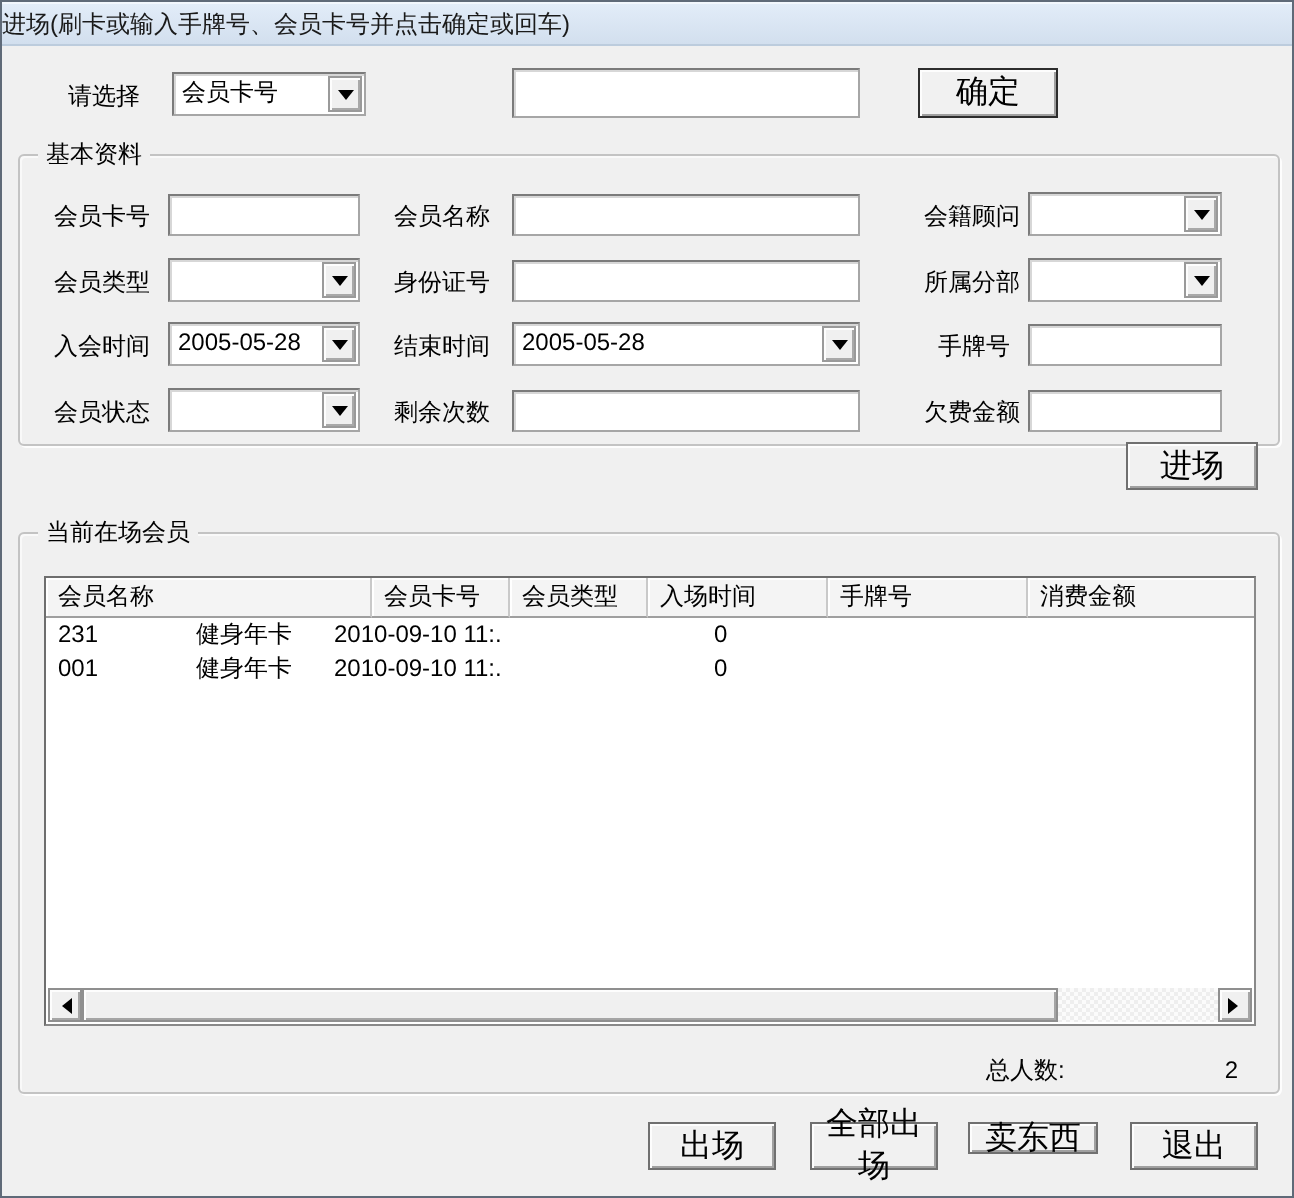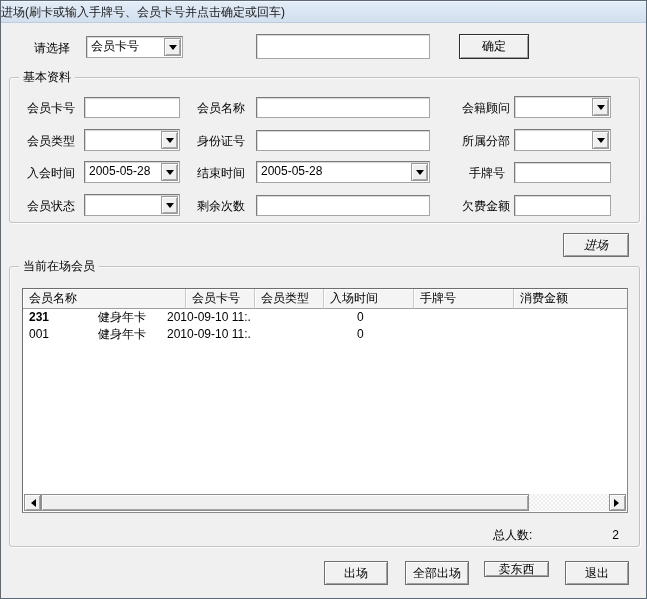--- a/index.html
+++ b/index.html
@@ -31,21 +31,21 @@
     background:#f0f0f0; border:1px solid #9a9a9a;
     box-shadow:inset 1px 1px 0 #fdfdfd, inset -1px -1px 0 #a9a9a9;
     display:flex; align-items:center; justify-content:center;
   }
   .tri-down { width:0; height:0; border:4px solid transparent; border-top:5px solid #000; margin-top:5px; }
   .tri-left { width:0; height:0; border:4px solid transparent; border-right:5px solid #000; margin-right:2px; }
   .tri-right { width:0; height:0; border:4px solid transparent; border-left:5px solid #000; margin-left:2px; }
   .btn {
     position:absolute; background:#f1f1f1; border:1px solid #707070;
     box-shadow:inset 1px 1px 0 #fdfdfd, inset -1px -1px 0 #a0a0a0;
-    font-size:12px; text-align:center; color:#000; cursor:default;
+    font-size:16px; text-align:center; color:#000; cursor:default;
     display:flex; align-items:center; justify-content:center;
   }
   .btn.default { border-color:#2d2d2d; }
   .groupbox {
     position:absolute; border:1px solid #c3c3c3; border-radius:3px;
     box-shadow:1px 1px 0 rgba(255,255,255,0.85), inset 1px 1px 0 rgba(255,255,255,0.6);
   }
   .grouplabel {
     position:absolute; top:-8px; left:9px; background:#f0f0f0; padding:0 4px;
     font-size:12px; line-height:15px; color:#000; white-space:nowrap;
@@ -152,38 +152,38 @@
     <span class="val"></span>
     <span class="cbtn">
         <span class="tri-down"></span>
       </span>
   </div>
   <div class="lbl" style="left:196px; top:195px;">剩余次数</div>
   <input class="sunken" style="left: 255px; top: 194px; width: 174px; height: 21px;" value="">
   <div class="lbl" style="left:461px; top:195px;">欠费金额</div>
   <input class="sunken" style="left: 513px; top: 194px; width: 97px; height: 21px;" value="">
 
-  <div class="btn" style="left:562px; top:232px; width:66px; height:24px;font-style:italic;">进场</div>
+  <div class="btn" style="left:562px; top:220px; width:66px; height:24px;">进场</div>
 
   <div class="groupbox" style="left:8px; top:265px; width:631px; height:281px;">
     <span class="grouplabel">当前在场会员</span>
   </div>
 
   <div class="listview">
     <div class="lv-header" id="lv-header">
         <div class="lv-h" style="width: 163px;">会员名称</div>
         <div class="lv-h" style="width: 69px;">会员卡号</div>
         <div class="lv-h" style="width: 69px;">会员类型</div>
         <div class="lv-h" style="width: 90px;">入场时间</div>
         <div class="lv-h" style="width: 100px;">手牌号</div>
         <div class="lv-h" style="width: 115px;">消费金额</div>
       </div>
     <div class="lv-rows" id="lv-rows">
         <div class="lv-row">
-          <div class="lv-cell" style="width: 69px; font-weight: bold;">231</div>
+          <div class="lv-cell" style="width: 69px;">231</div>
           <div class="lv-cell" style="width: 69px;">健身年卡</div>
           <div class="lv-cell" style="width: 90px;">2010-09-10 11:...</div>
           <div class="lv-cell" style="width: 100px;"></div>
           <div class="lv-cell" style="width: 115px;">0</div>
         </div>
         <div class="lv-row">
           <div class="lv-cell" style="width: 69px;">001</div>
           <div class="lv-cell" style="width: 69px;">健身年卡</div>
           <div class="lv-cell" style="width: 90px;">2010-09-10 11:...</div>
           <div class="lv-cell" style="width: 100px;"></div>

